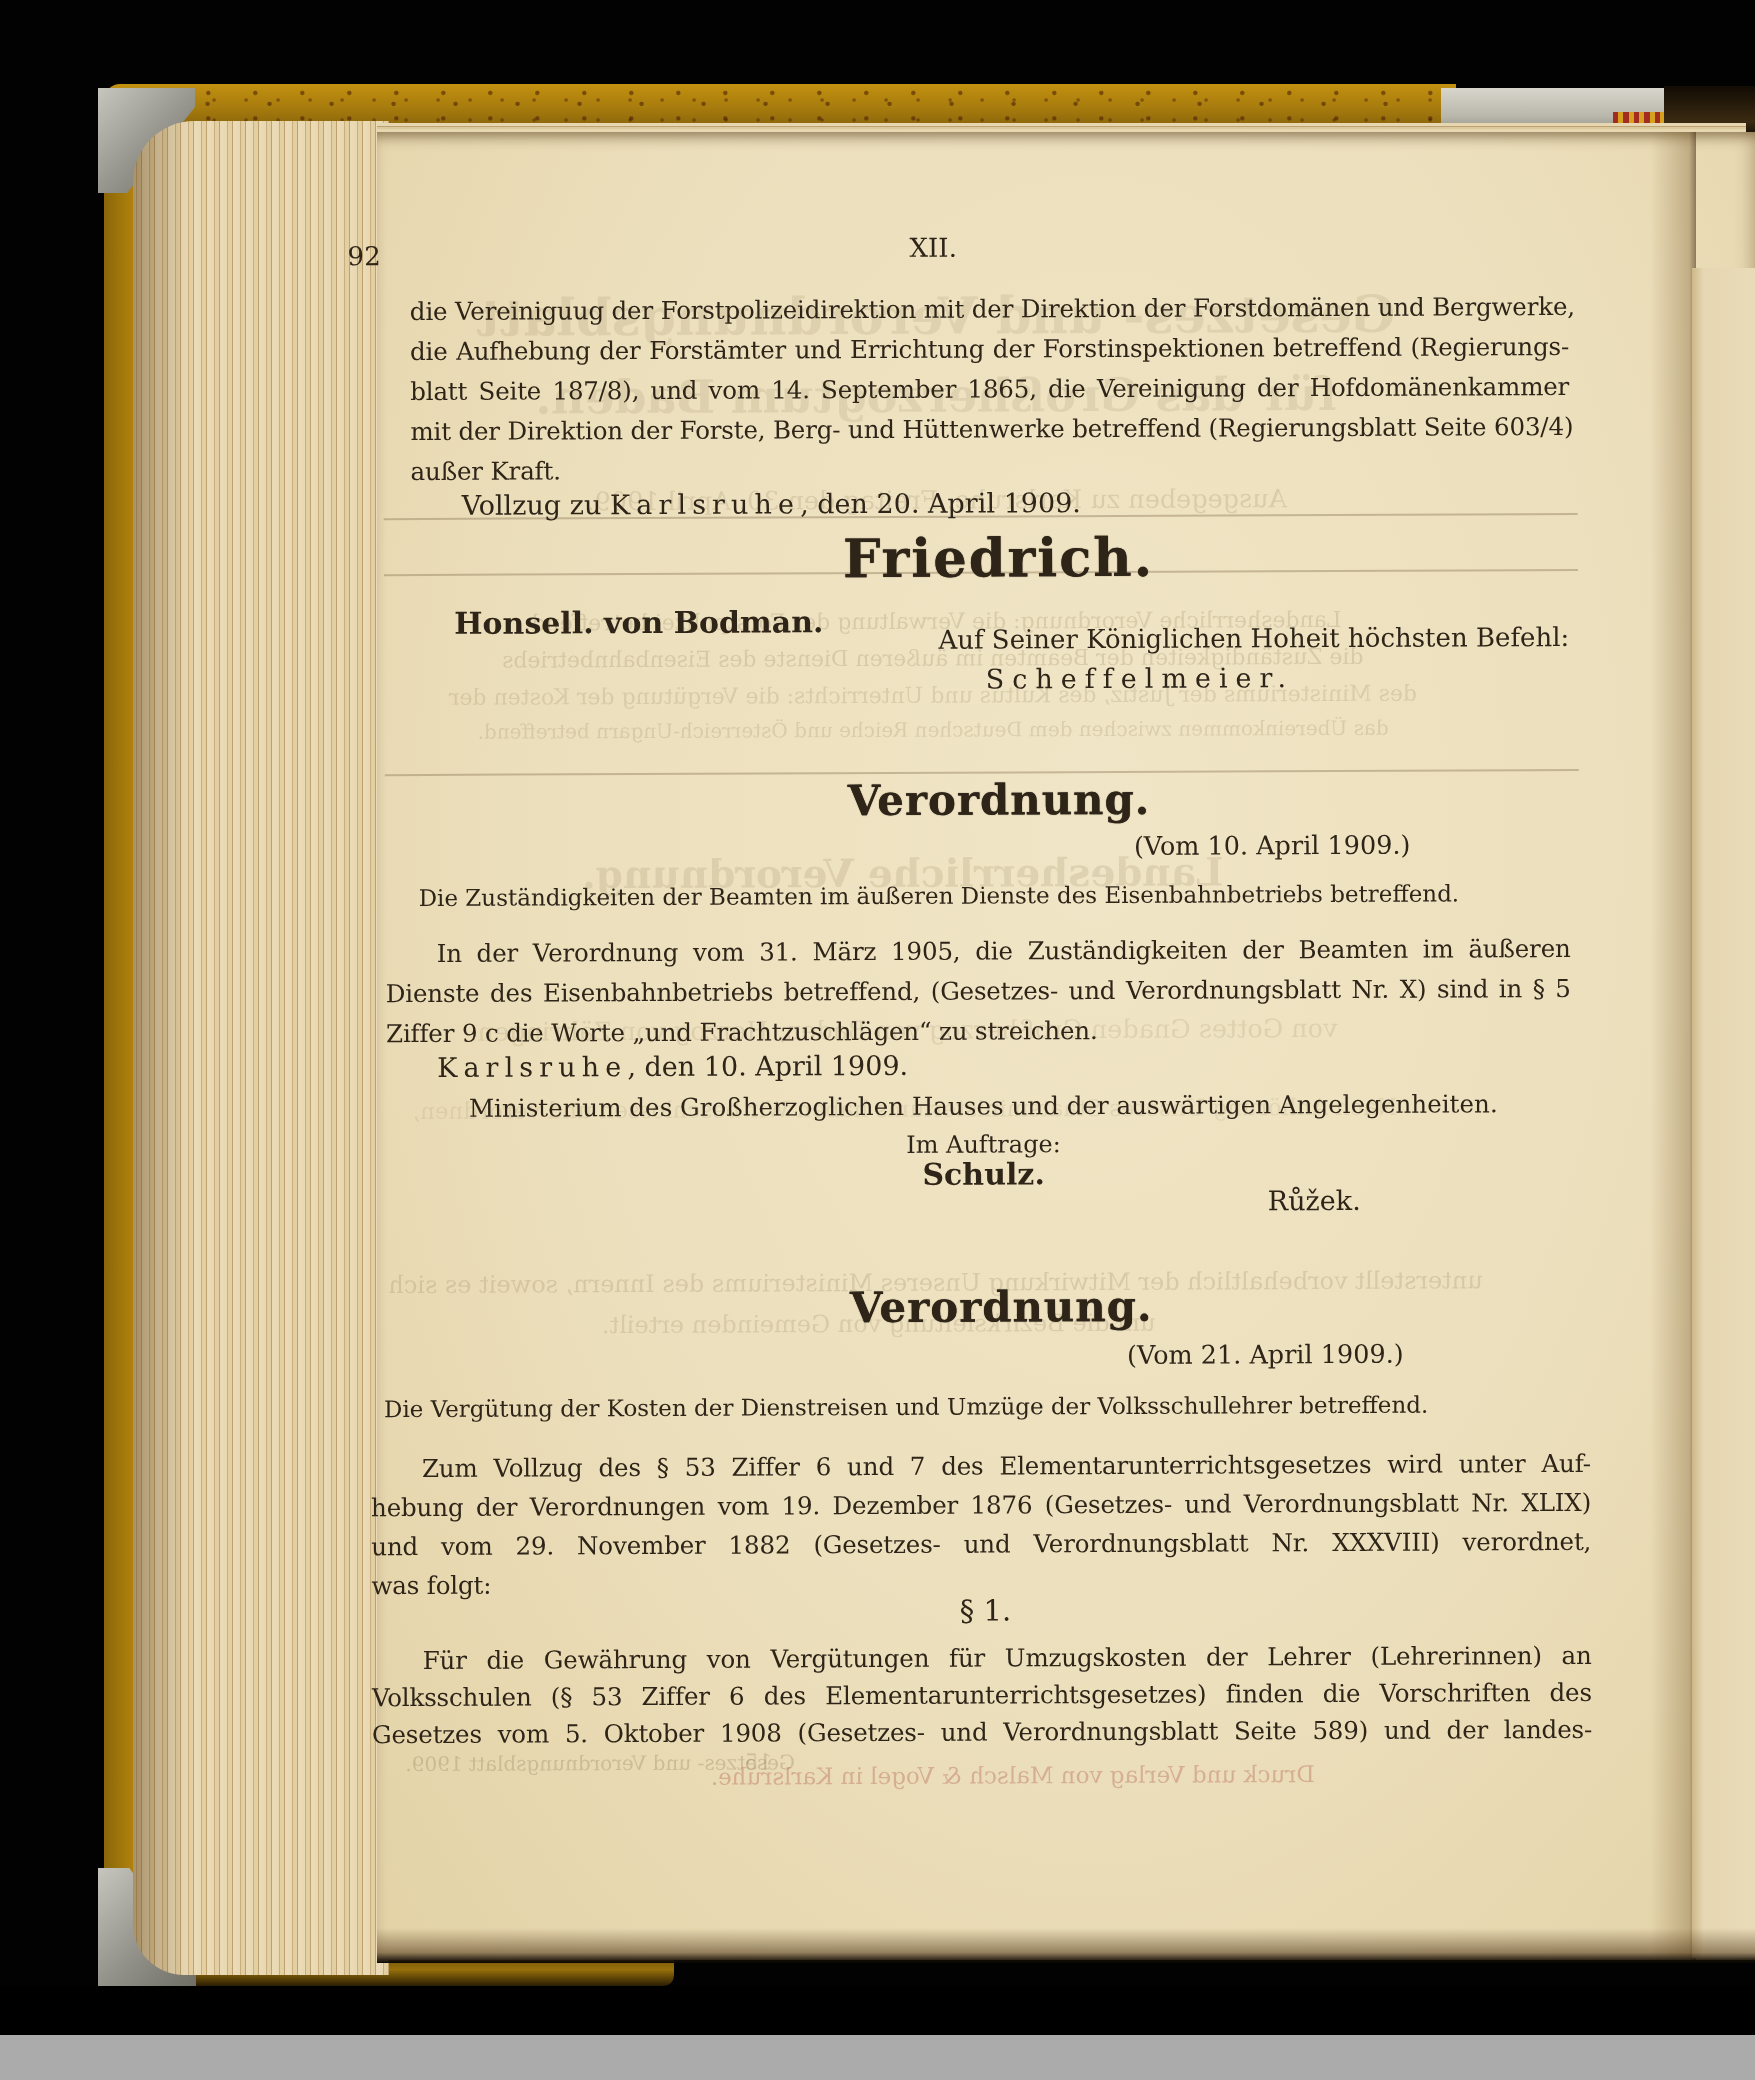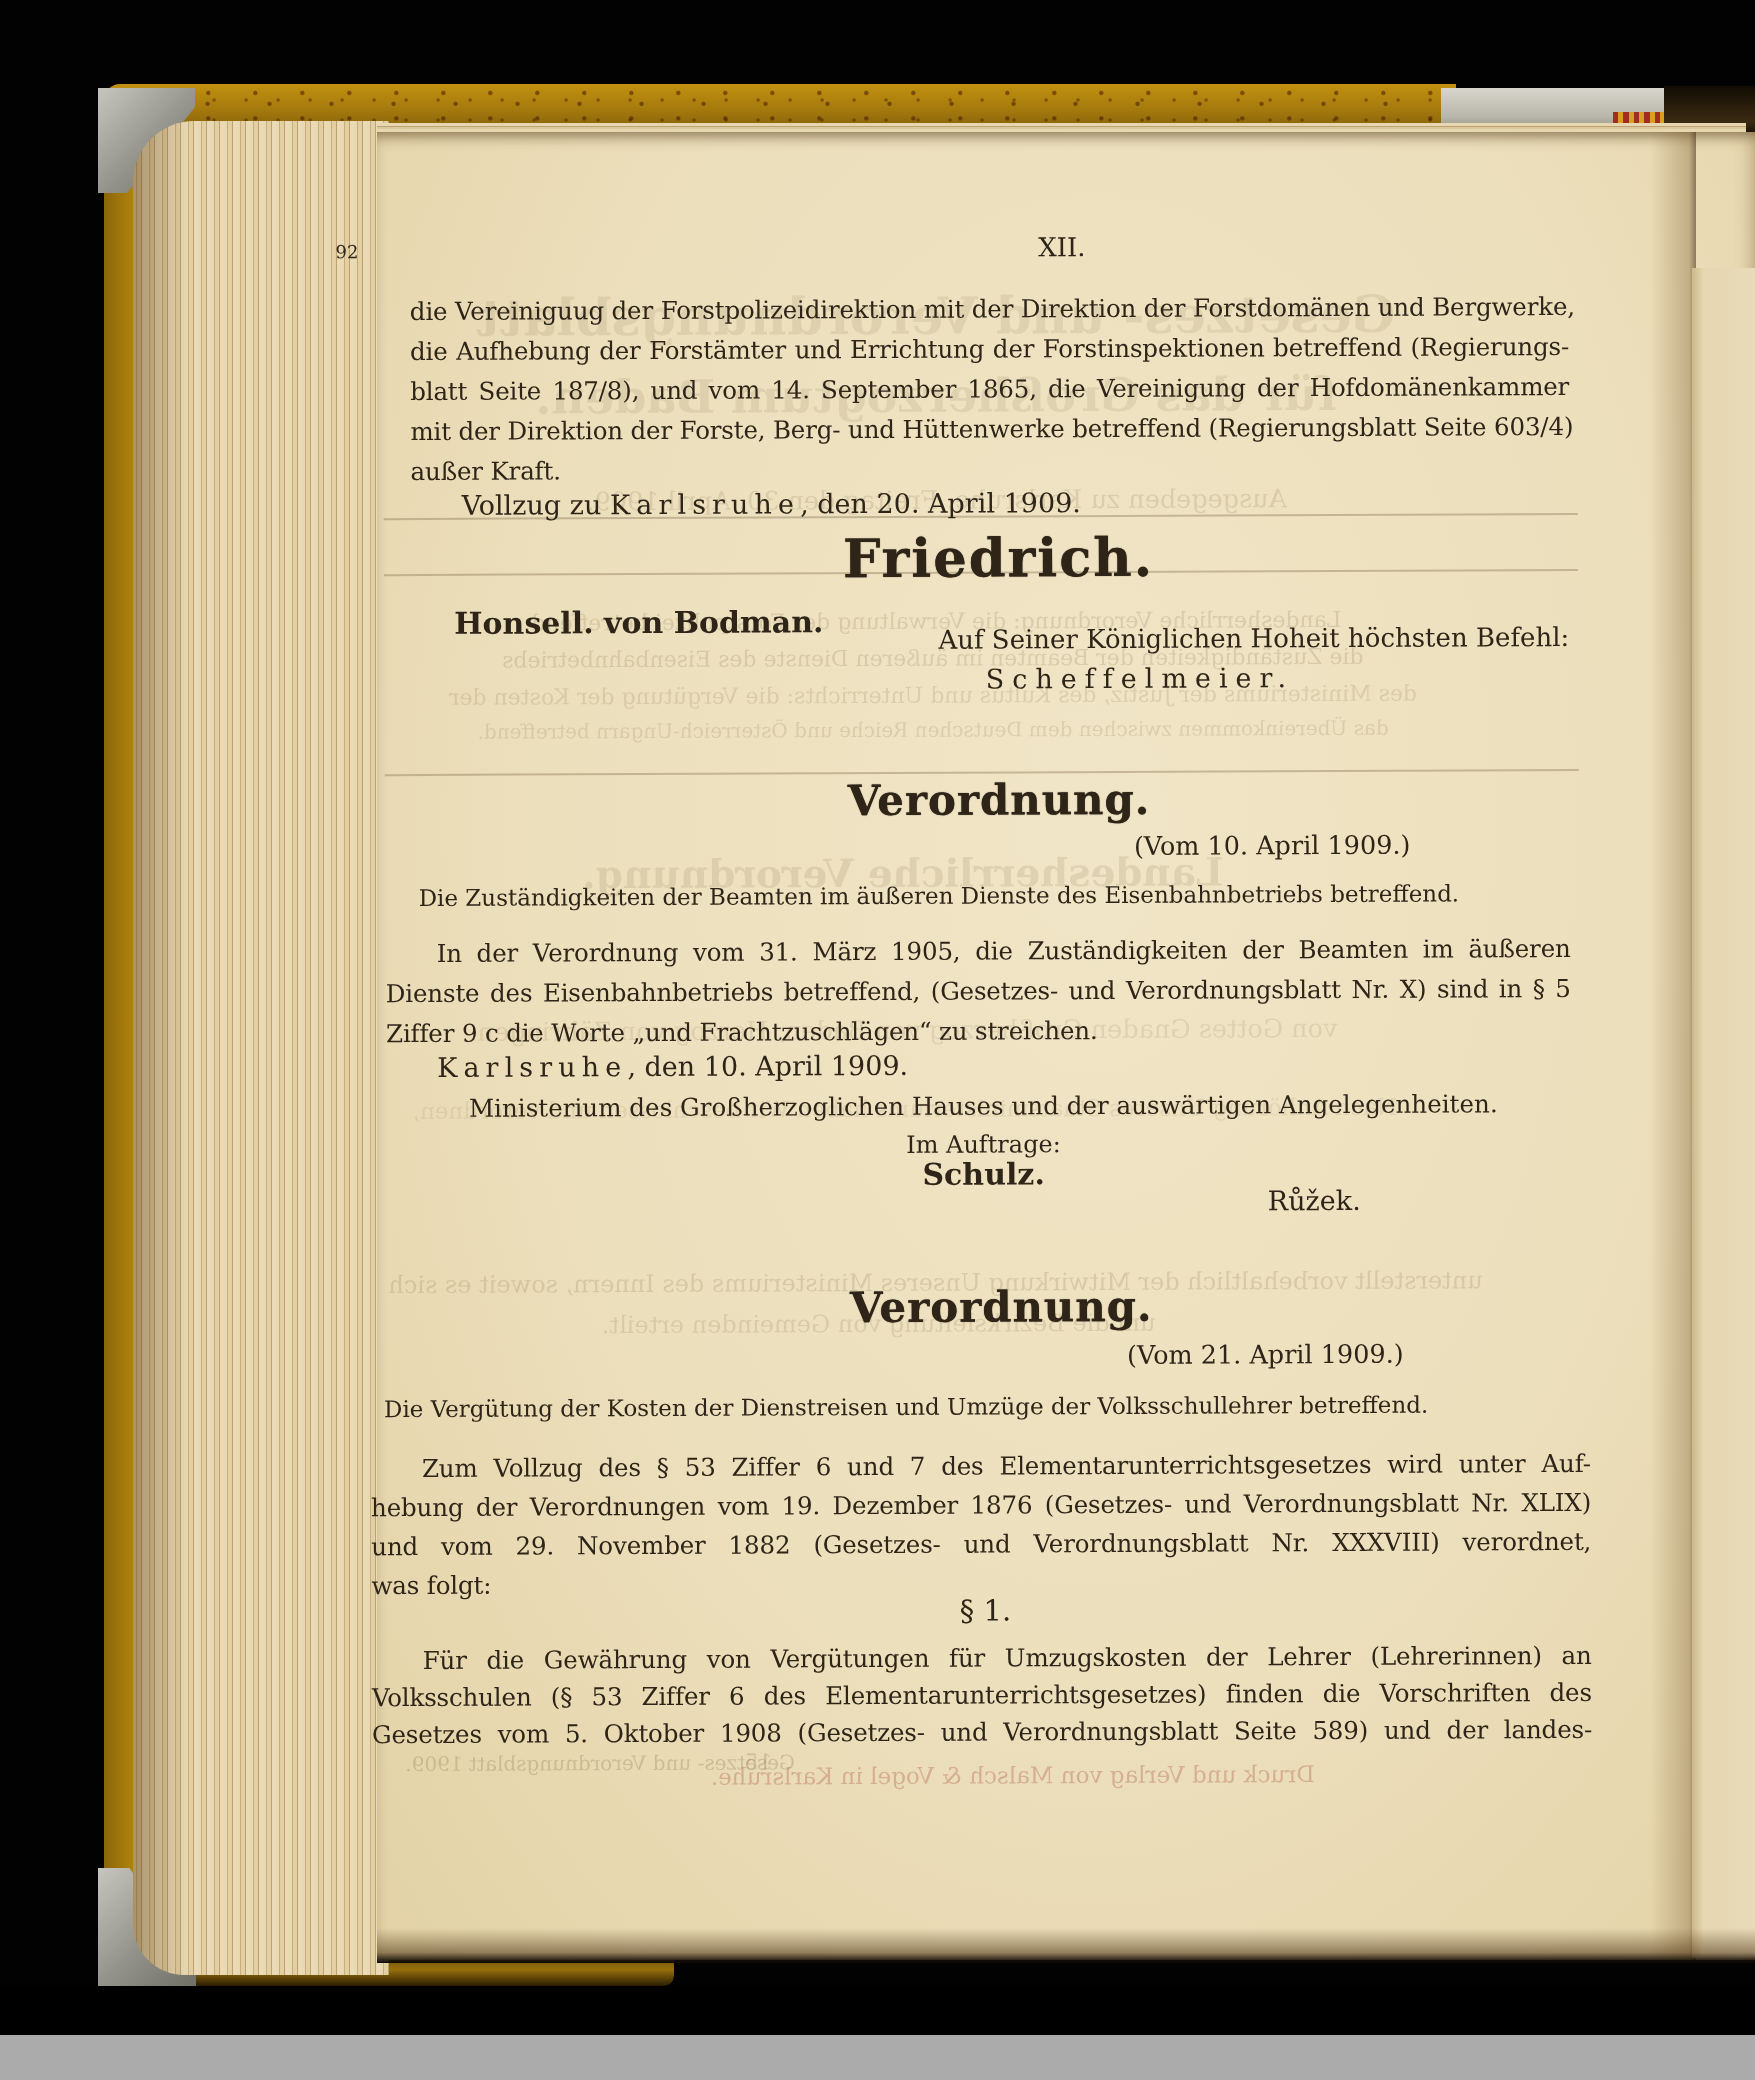--- a/index.html
+++ b/index.html
@@ -54,22 +54,22 @@
 
   
   #print-layer{position:absolute;left:0;top:0;width:1756px;height:2080px;
     transform:rotate(-0.25deg);color:#2e2518;}
   .line{white-space:nowrap;}
   .jpar{position:absolute;font-size:24.6px;line-height:40px;letter-spacing:-0.2px;}
   .jpar .jl{text-align:justify;text-align-last:justify;}
   .jpar .end{text-align-last:left;}
   .jpar .ind{text-indent:51px;}
   .sperr{letter-spacing:6.1px;}
-  .pagenum{position:absolute;left:339px;top:239px;font-size:18px;}
-  .sheetnum{position:absolute;left:913px;top:233px;width:176px;font-size:26px;text-align:right;}
+  .pagenum{position:absolute;left:351px;top:239px;font-size:26px;}
+  .sheetnum{position:absolute;left:913px;top:233px;width:176px;font-size:26px;text-align:left;}
   .given{position:absolute;left:413px;top:488px;width:1159px;font-size:27px;text-indent:51px;}
   .monarch{position:absolute;left:421px;top:527px;width:1159px;text-align:center;
     font-size:53px;font-weight:bold;letter-spacing:1.8px;text-shadow:0 0 0.9px #2e2518;}
   .ministers{position:absolute;left:456px;top:604px;font-size:30px;font-weight:bold;}
   .behest{position:absolute;left:869px;top:625px;width:702px;text-align:right;font-size:26px;}
   .behest-name{position:absolute;left:957px;top:664px;width:369px;text-align:center;
     font-size:27px;letter-spacing:8px;}
   .ord-title{position:absolute;width:614px;text-align:center;font-size:42px;font-weight:bold;
     letter-spacing:0.9px;text-shadow:0 0 0.9px #2e2518;}
   .ord1-title{left:693px;top:776px;}

